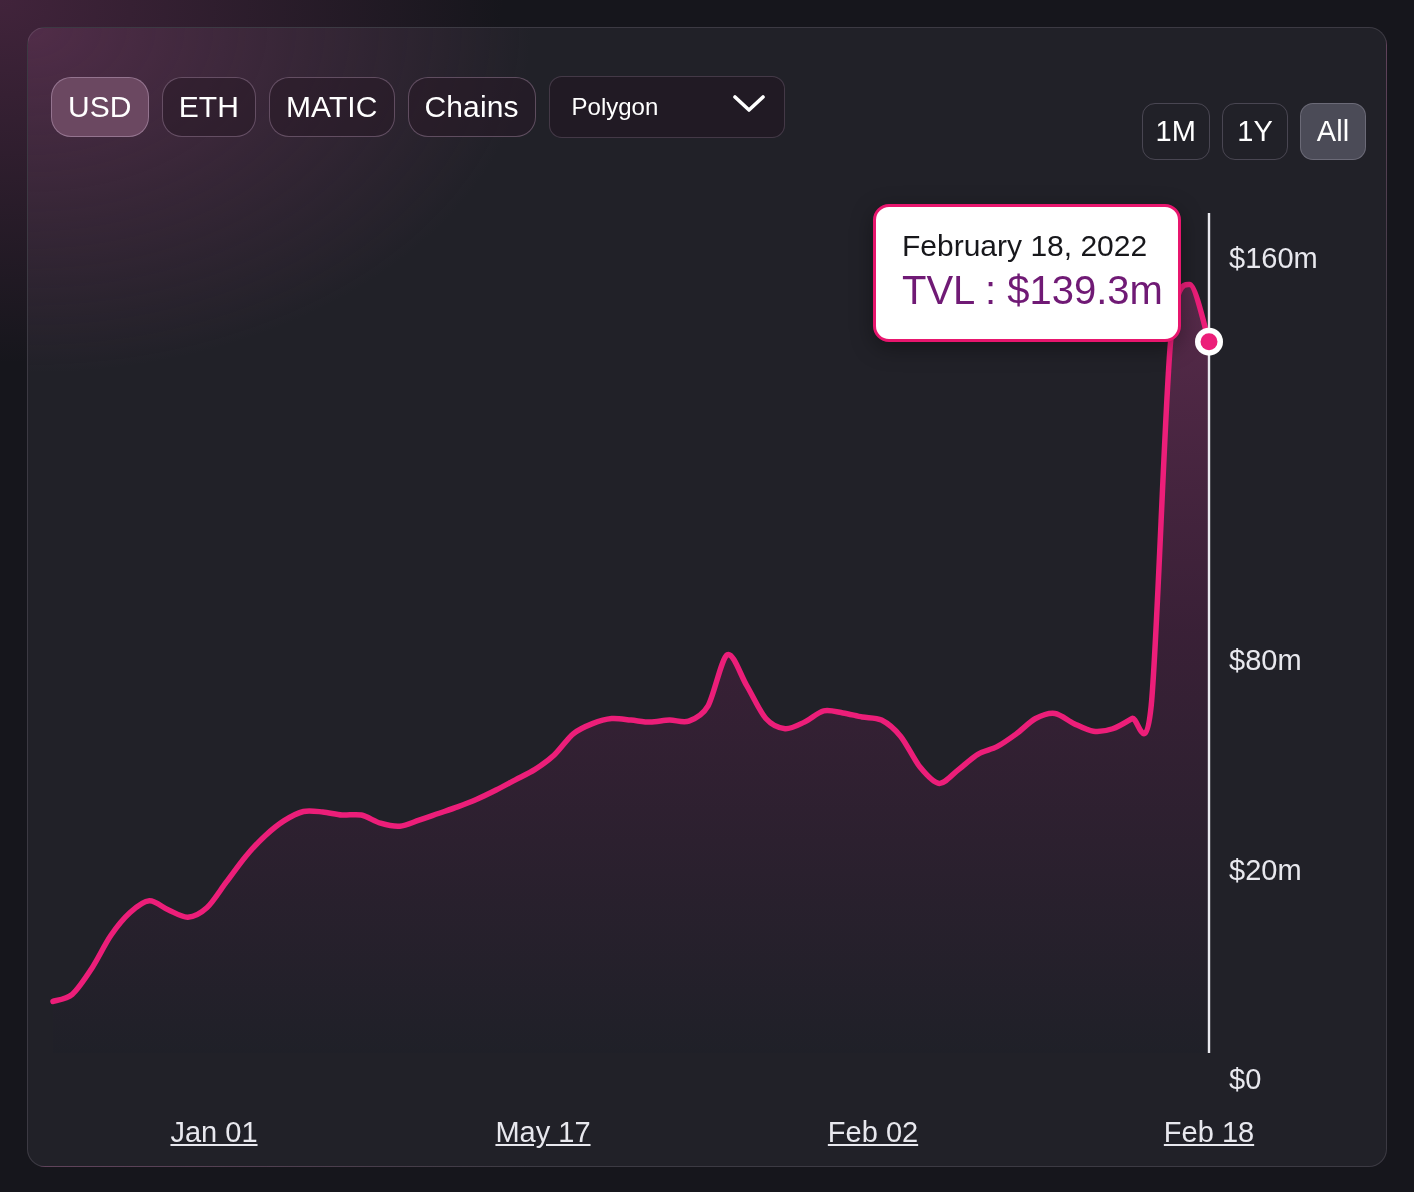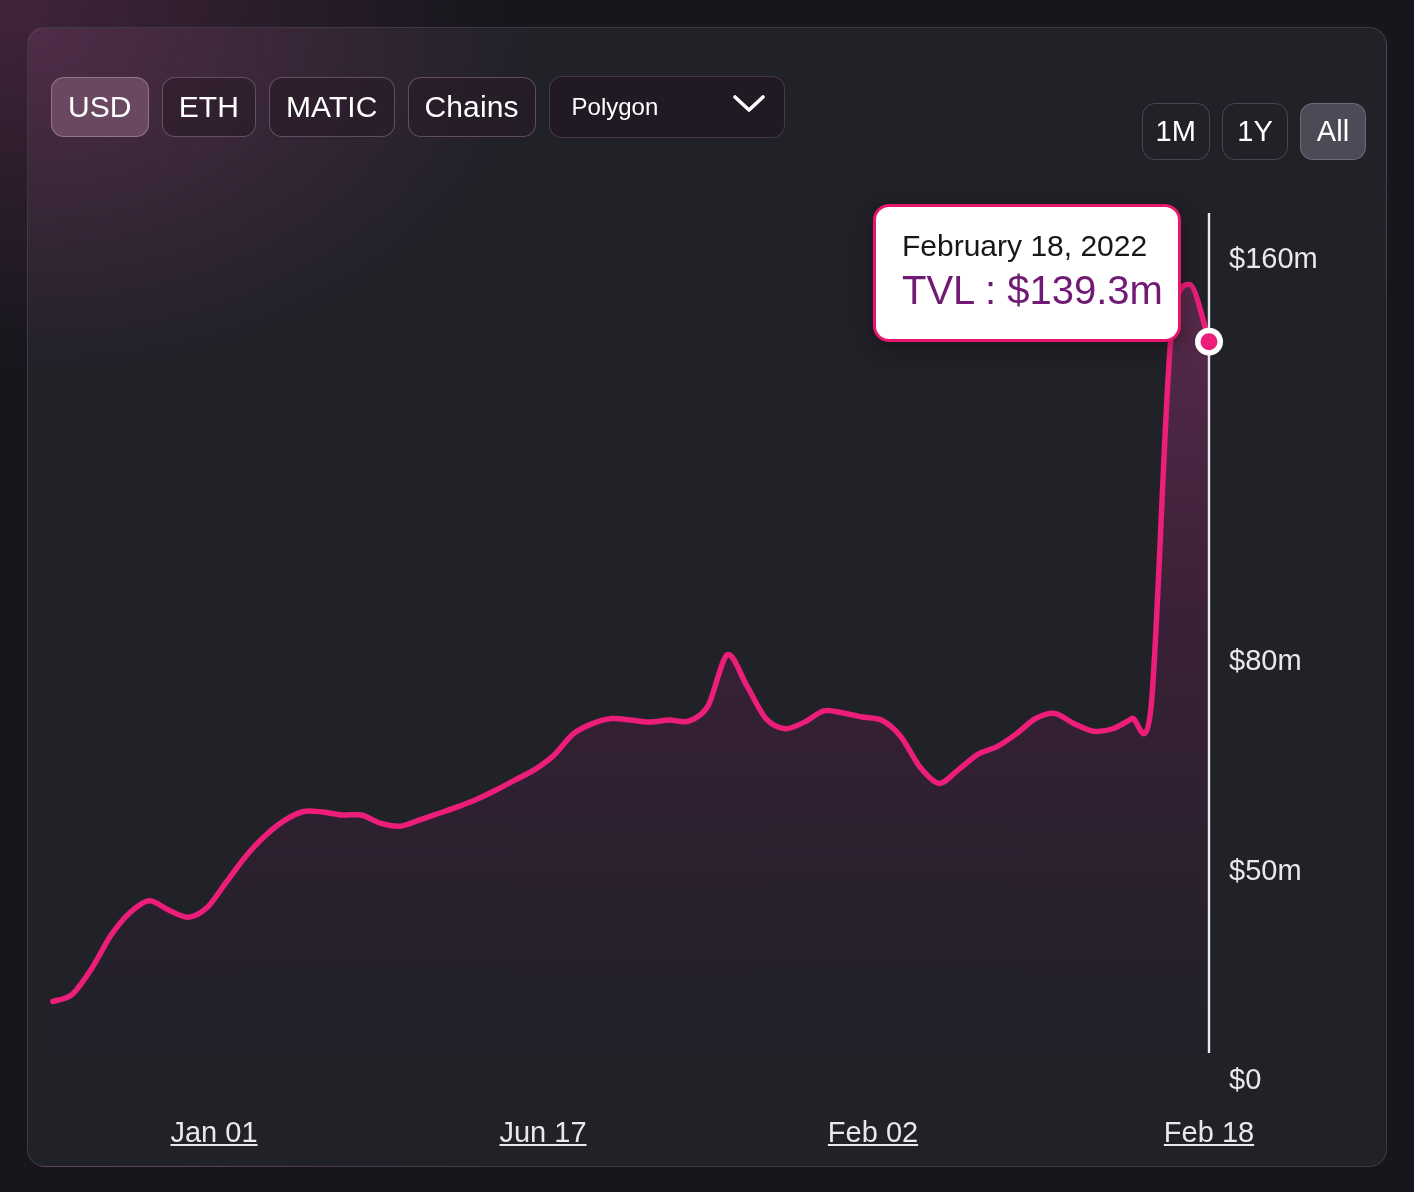--- a/index.html
+++ b/index.html
@@ -58,21 +58,21 @@
     align-items: center;
     gap: 12px;
   }
   .btn {
     box-sizing: border-box;
     height: 60px;
     padding: 0 16px;
     display: flex;
     align-items: center;
     justify-content: center;
-    border-radius: 13px;
+    border-radius: 20px;
     border: 1px solid rgba(180,150,180,0.40);
     background: rgba(40,26,38,0.55);
     color: #ffffff;
     font-size: 30px;
     letter-spacing: 0.1px;
     white-space: nowrap;
     cursor: pointer;
     user-select: none;
   }
   .btn.active {
@@ -204,25 +204,25 @@
         <path id="line-path" fill="none" stroke="#ec1e79" stroke-width="5.5" stroke-linecap="round" stroke-linejoin="round" d="M 25.00 973.43 C 27.89 972.35, 38.49 971.18, 44.27 966.28 C 50.05 961.38, 57.75 949.56, 63.53 940.75 C 69.31 931.94, 77.02 915.98, 82.80 907.56 C 88.58 899.13, 96.29 889.79, 102.07 884.58 C 107.85 879.37, 115.55 873.22, 121.33 872.83 C 127.11 872.45, 134.82 879.57, 140.60 882.02 C 146.38 884.48, 154.09 889.56, 159.87 889.17 C 165.65 888.79, 173.35 884.76, 179.13 879.47 C 184.91 874.19, 192.62 861.60, 198.40 853.94 C 204.18 846.28, 211.89 835.30, 217.67 828.41 C 223.45 821.52, 231.15 813.35, 236.93 807.98 C 242.71 802.62, 250.42 796.34, 256.20 792.67 C 261.98 788.99, 269.69 784.78, 275.47 783.47 C 281.25 782.17, 288.95 783.45, 294.73 783.99 C 300.51 784.52, 308.22 786.59, 314.00 787.05 C 319.78 787.51, 327.49 785.82, 333.27 787.05 C 339.05 788.27, 346.75 793.53, 352.53 795.22 C 358.31 796.90, 366.02 798.74, 371.80 798.28 C 377.58 797.82, 385.29 794.07, 391.07 792.15 C 396.85 790.24, 404.55 787.51, 410.33 785.52 C 416.11 783.53, 423.82 781.02, 429.60 778.88 C 435.38 776.73, 443.09 773.75, 448.87 771.22 C 454.65 768.69, 462.35 764.94, 468.13 762.03 C 473.91 759.12, 481.62 754.88, 487.40 751.82 C 493.18 748.75, 500.89 745.28, 506.67 741.60 C 512.45 737.93, 520.15 732.67, 525.93 727.31 C 531.71 721.94, 539.42 710.61, 545.20 705.86 C 550.98 701.11, 558.69 697.94, 564.47 695.65 C 570.25 693.35, 577.95 691.08, 583.73 690.54 C 589.51 690.00, 597.22 691.54, 603.00 692.07 C 608.78 692.61, 616.49 694.12, 622.27 694.12 C 628.05 694.12, 635.75 692.23, 641.53 692.07 C 647.31 691.92, 655.02 695.24, 660.80 693.09 C 666.58 690.95, 674.29 687.73, 680.07 677.77 C 685.85 667.82, 693.55 629.78, 699.33 626.71 C 705.11 623.65, 712.82 647.78, 718.60 657.35 C 724.38 666.92, 732.09 684.03, 737.87 690.54 C 743.65 697.05, 751.35 700.22, 757.13 700.75 C 762.91 701.29, 770.62 696.80, 776.40 694.12 C 782.18 691.43, 789.89 684.26, 795.67 682.88 C 801.45 681.50, 809.15 684.00, 814.93 684.92 C 820.71 685.84, 828.42 687.94, 834.20 689.01 C 839.98 690.08, 847.69 689.16, 853.47 692.07 C 859.25 694.98, 866.95 701.37, 872.73 708.41 C 878.51 715.46, 886.22 732.00, 892.00 739.05 C 897.78 746.10, 905.49 755.01, 911.27 755.39 C 917.05 755.77, 924.75 745.97, 930.53 741.60 C 936.31 737.24, 944.02 729.73, 949.80 726.28 C 955.58 722.84, 963.29 721.69, 969.07 718.63 C 974.85 715.56, 982.55 710.07, 988.33 705.86 C 994.11 701.65, 1001.82 693.60, 1007.60 690.54 C 1013.38 687.48, 1021.09 684.67, 1026.87 685.43 C 1032.65 686.20, 1040.35 692.97, 1046.13 695.65 C 1051.91 698.33, 1059.62 702.54, 1065.40 703.31 C 1071.18 704.07, 1078.89 702.67, 1084.67 700.75 C 1090.45 698.84, 1098.15 693.99, 1103.93 690.54 C 1109.71 687.09, 1117.42 734.07, 1123.20 677.77 C 1128.98 621.48, 1136.69 378.42, 1142.47 315.23 C 1148.25 252.04, 1155.95 256.74, 1161.73 256.51 C 1167.51 256.28, 1178.11 305.12, 1181.00 313.70"></path>
         <line id="cursor-line" x1="1181" y1="185" x2="1181" y2="1025" stroke="#e9e9ef" stroke-width="2.4"></line>
         <g>
           <circle cx="1181" cy="313.6993749999999" r="14" fill="#ffffff"></circle>
           <circle cx="1181" cy="313.6993749999999" r="8.5" fill="#ec1e79"></circle>
         </g>
       </svg>
 
       <div class="axis-label ylabel" style="top:208px;">$160m</div>
       <div class="axis-label ylabel" style="top:610px;">$80m</div>
-      <div class="axis-label ylabel" style="top:820px;">$50m</div>
+      <div class="axis-label ylabel" style="top:820px;">$20m</div>
       <div class="axis-label ylabel" style="top:1029px;">$0</div>
 
       <div class="axis-label xlabel" style="left:186px;">Jan 01</div>
-      <div class="axis-label xlabel" style="left:515px;">Jun 17</div>
+      <div class="axis-label xlabel" style="left:515px;">May 17</div>
       <div class="axis-label xlabel" style="left:845px;">Feb 02</div>
       <div class="axis-label xlabel" style="left:1181px;">Feb 18</div>
 
       <div class="tooltip">
         <div class="tt-date">February 18, 2022</div>
         <div class="tt-value">TVL : $139.3m</div>
       </div>
 
     </div>
   </div>

